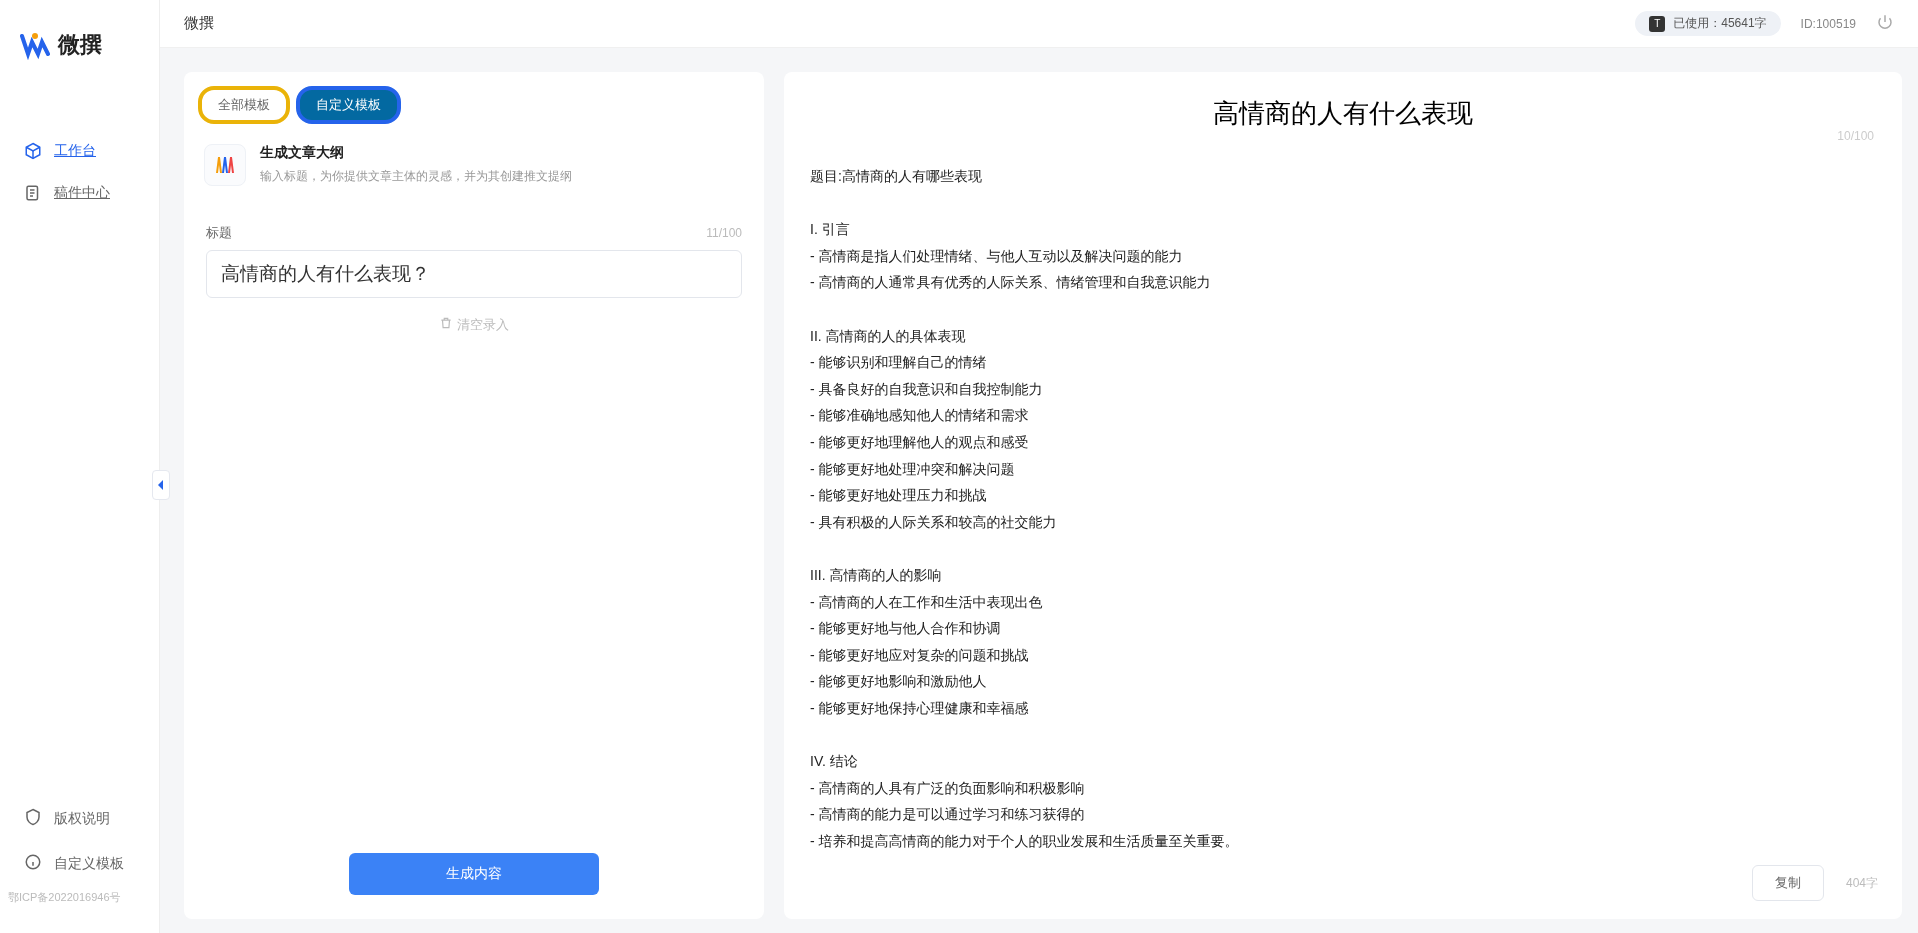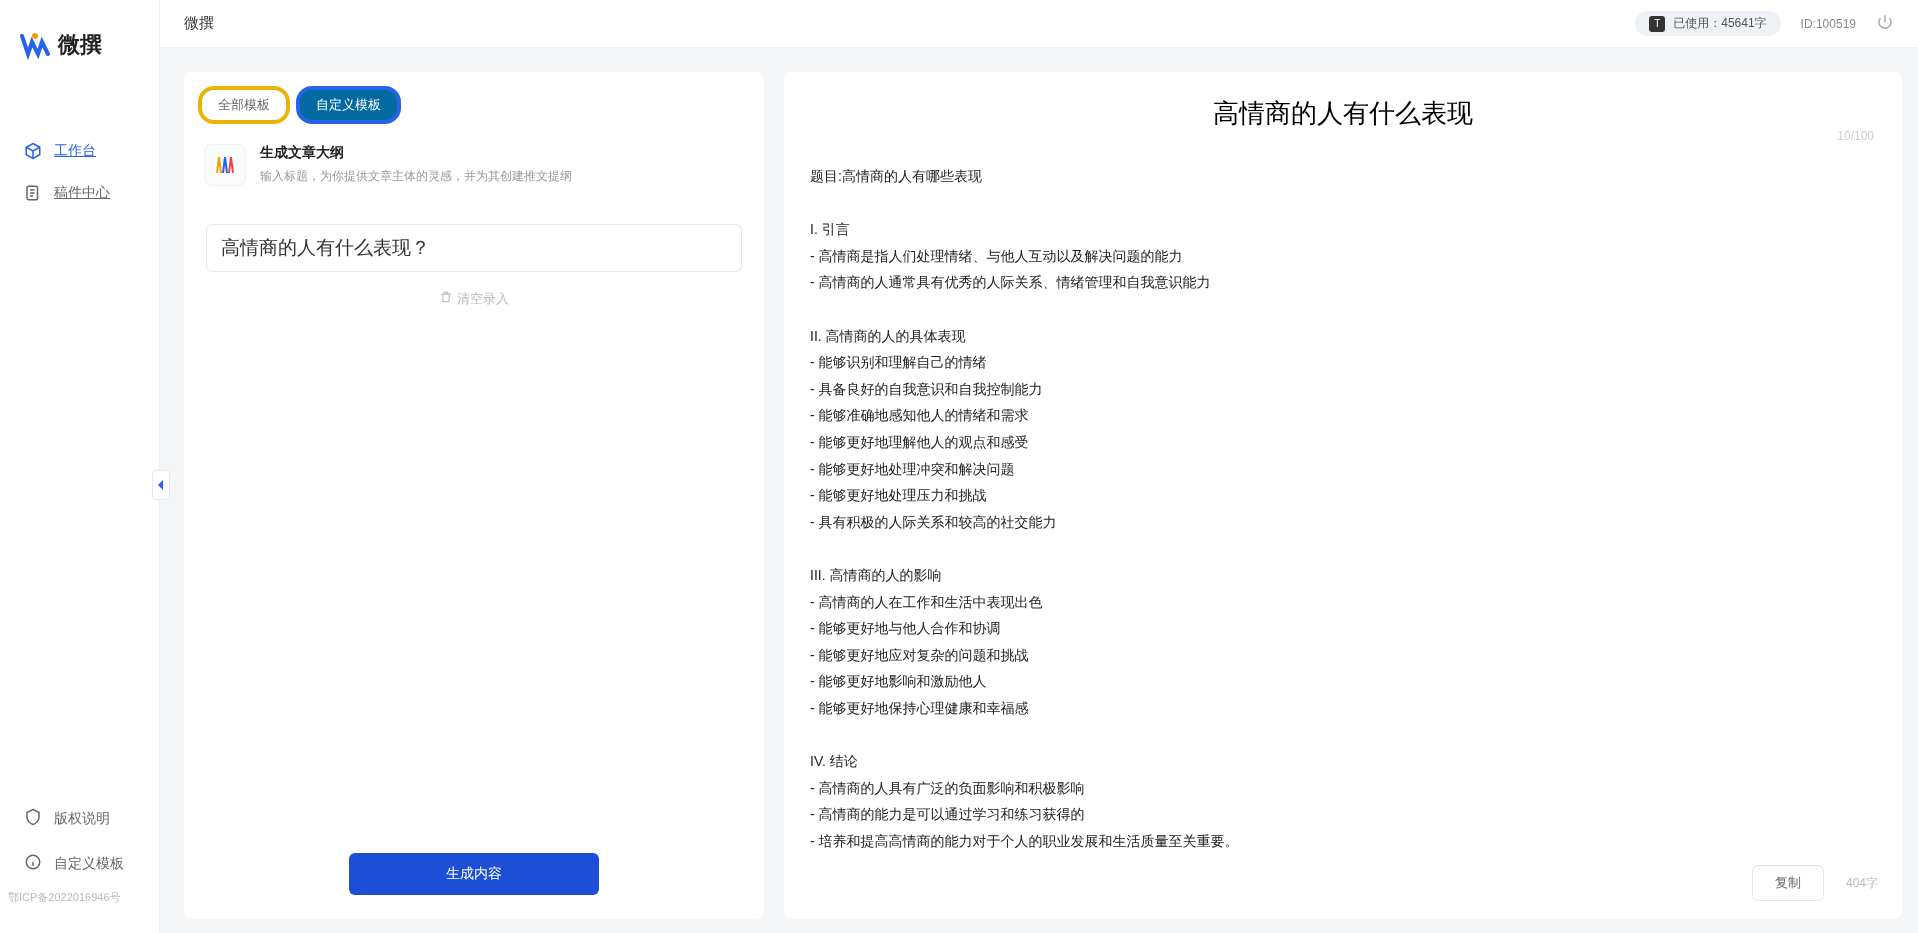--- a/index.html
+++ b/index.html
@@ -157,21 +157,21 @@
   gap: 4px;
   font-size: 13px;
   color: #bbb;
   padding: 18px 0;
   cursor: pointer;
 }
 .left-footer { margin-top: auto; padding: 24px; display: flex; justify-content: center; }
 .primary-btn {
   width: 250px;
   padding: 12px 0;
-  background: #1d4ed8;
+  background: #3b82f6;
   color: #fff;
   border: none;
   border-radius: 6px;
   font-size: 14px;
   cursor: pointer;
 }
 .panel-right-inner { padding: 24px 24px 18px; flex: 1; display: flex; flex-direction: column; overflow: hidden; }
 .output-title-row { position: relative; margin-bottom: 24px; }
 .output-title {
   font-size: 26px;
@@ -301,20 +301,24 @@
               <path d="M10 20 L12 4 L14 20" stroke="#2563eb" stroke-width="2" fill="none"></path>
               <path d="M16 20 L18 4 L20 20" stroke="#ef4444" stroke-width="2" fill="none"></path>
             </svg>
         </div>
         <div class="template-info">
           <div class="template-title">生成文章大纲</div>
           <div class="template-desc">输入标题，为你提供文章主体的灵感，并为其创建推文提纲</div>
         </div>
       </div>
       <div class="field-block">
+        <div class="field-row">
+          <span class="field-label">标题</span>
+          <span class="field-counter">11/100</span>
+        </div>
         <input class="text-input" type="text" value="高情商的人有什么表现？" style="">
       </div>
       <div class="clear-link">
         <svg width="14" height="14" viewBox="0 0 24 24" fill="none" stroke="currentColor" stroke-width="2">
             <path d="M4 7h16M9 7V4h6v3M6 7l1 13h10l1-13"></path>
           </svg>
         <span>清空录入</span>
       </div>
       <div class="left-footer">
         <button class="primary-btn">生成内容</button>

